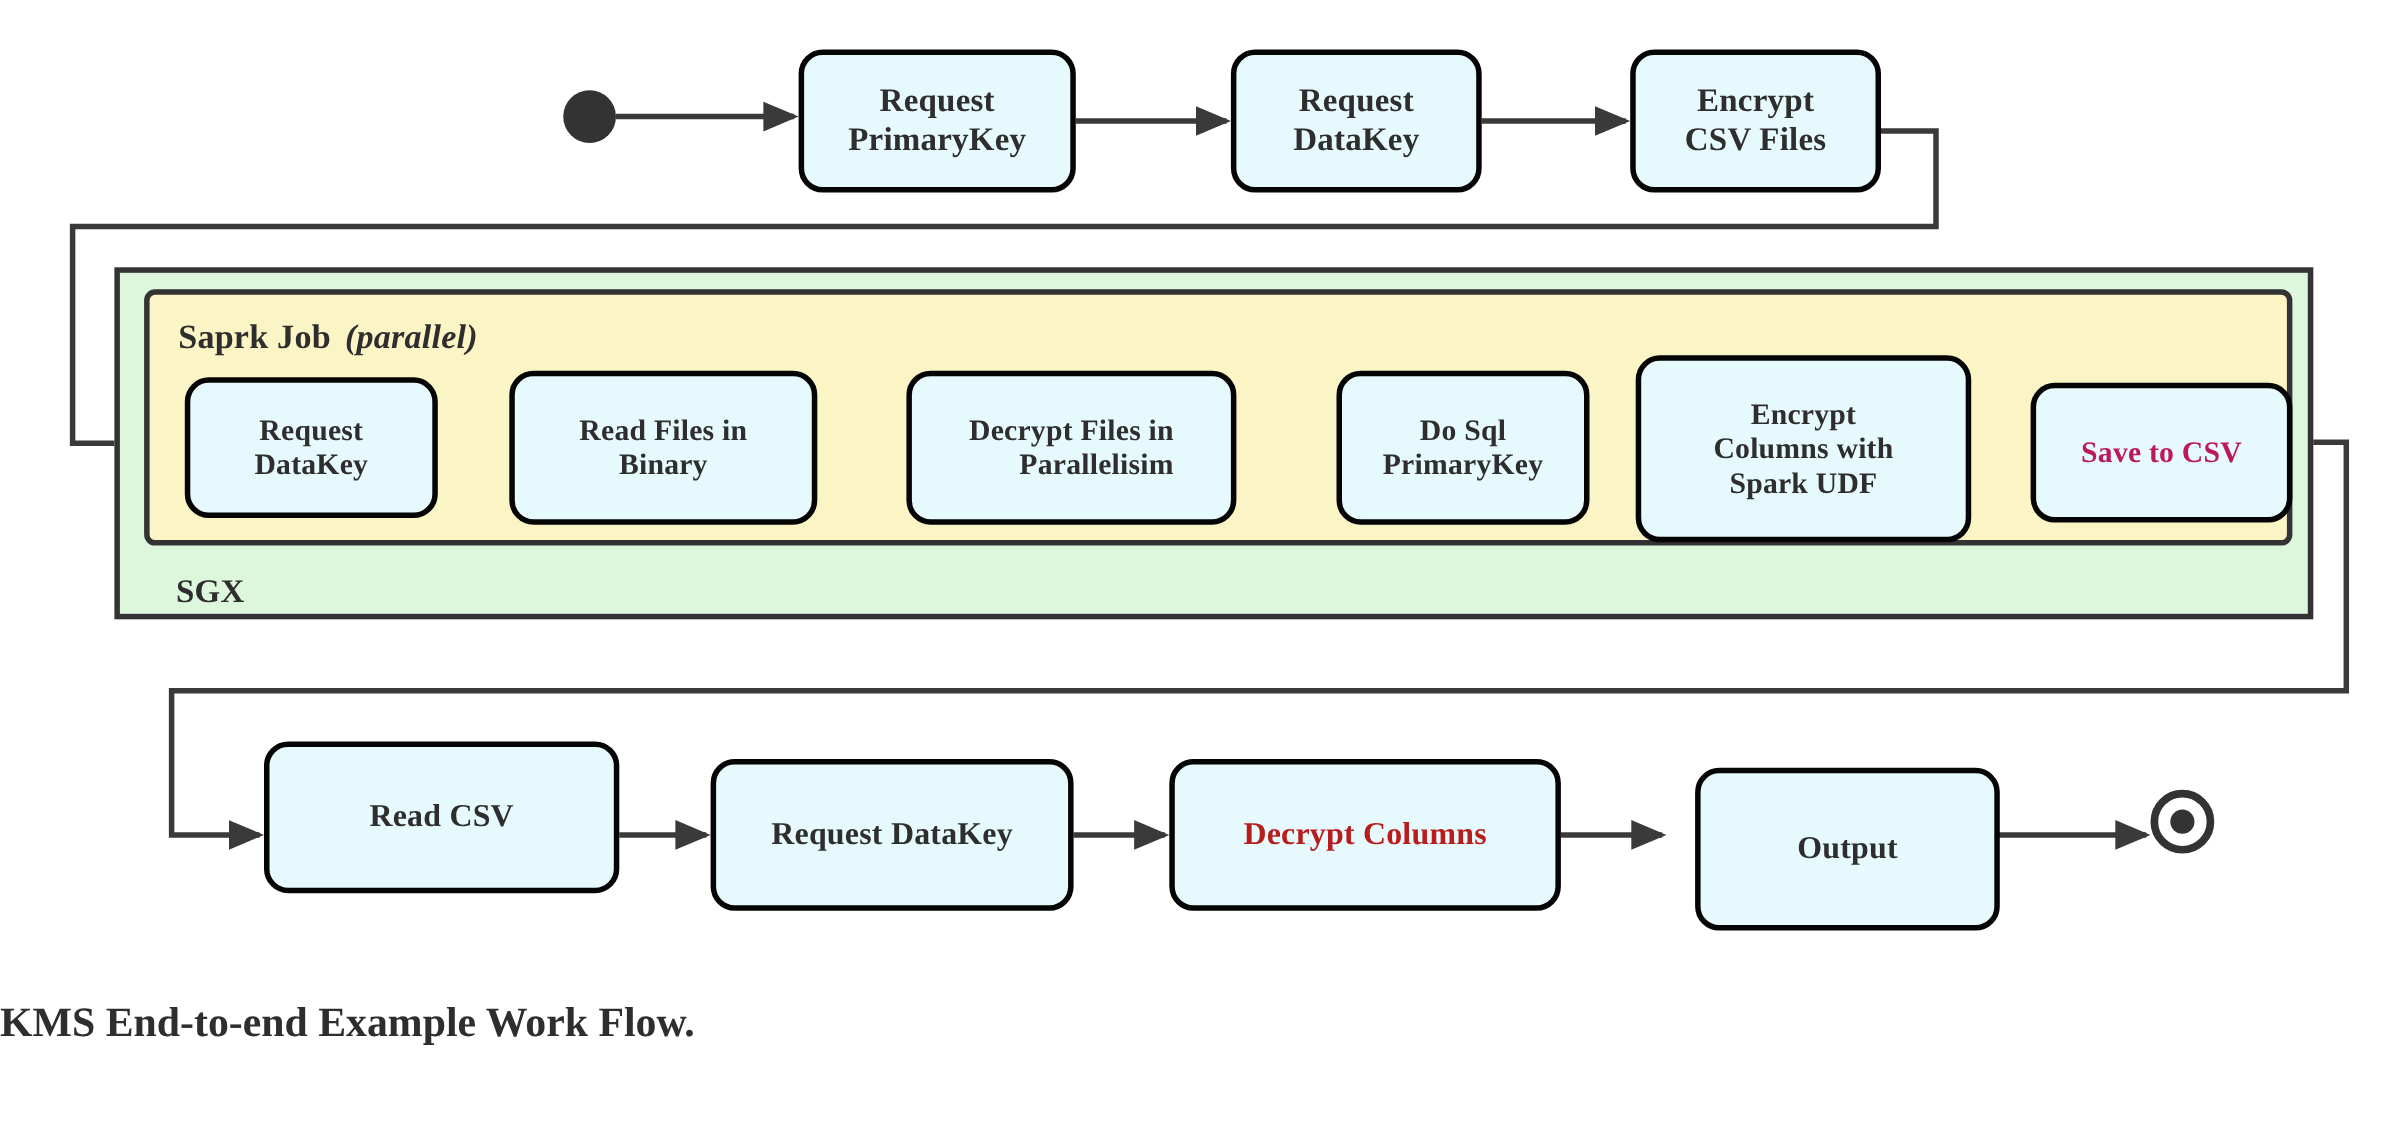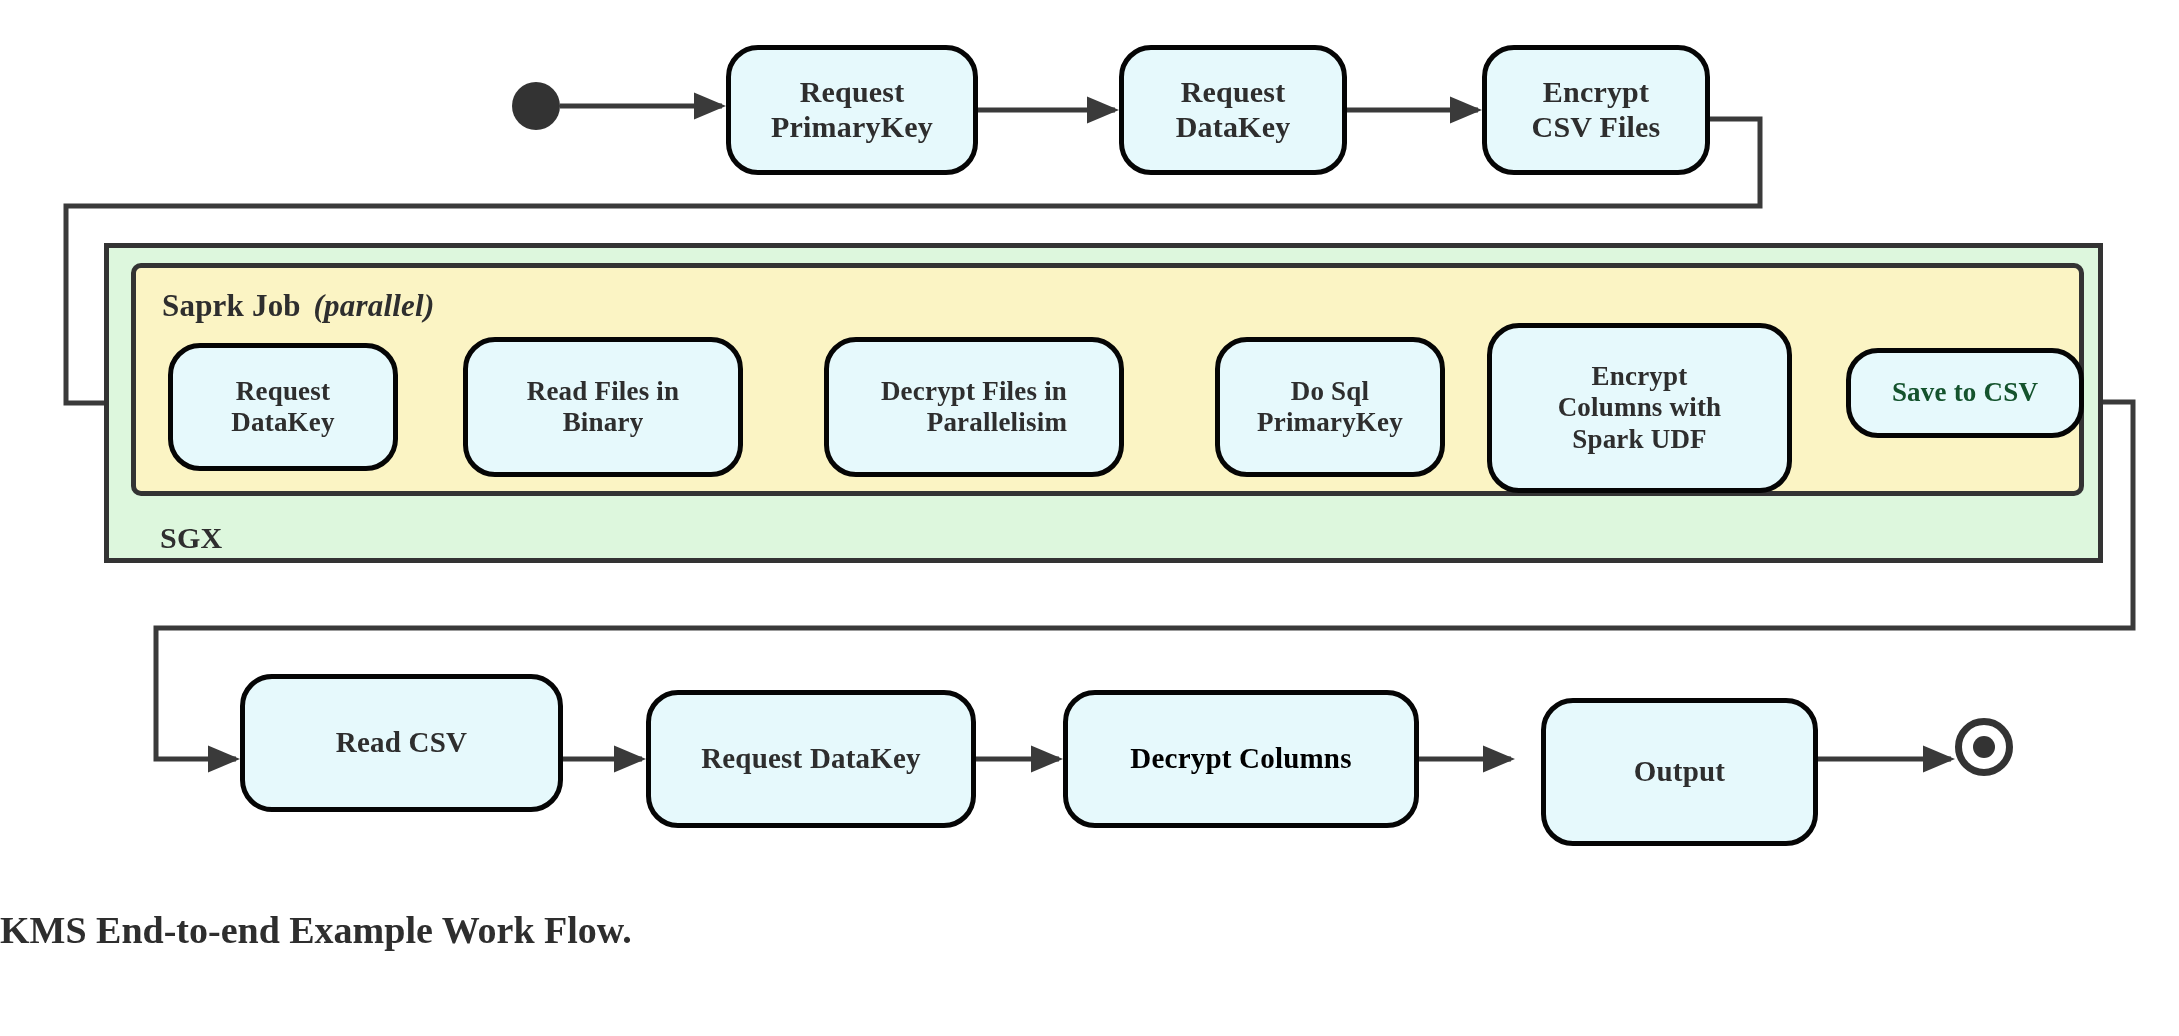--- a/index.html
+++ b/index.html
@@ -45,21 +45,21 @@
   }
   .grp-label .par {
     font-style: italic;
     font-weight: bold;
   }
   .node {
     position: absolute;
     box-sizing: border-box;
     background: #e6f9fc;
     border: 5px solid #050505;
-    border-radius: 32px;
+    border-radius: 22px;
     display: flex;
     align-items: center;
     justify-content: center;
     text-align: center;
     font-weight: bold;
     color: #2e2e2e;
     line-height: 1.16;
     white-space: pre-line;
     letter-spacing: .2px;
   }
@@ -140,24 +140,24 @@
 DataKey</div>
       <div class="node" style="left: 463px; top: 337px; width: 280px; height: 140px; font-size: 27px; background: rgb(230, 249, 252); border-color: rgb(5, 5, 5); color: rgb(46, 46, 46);">Read Files in
 Binary</div>
       <div class="node" style="left: 824px; top: 337px; width: 300px; height: 140px; font-size: 27px; background: rgb(230, 249, 252); border-color: rgb(5, 5, 5); color: rgb(46, 46, 46); text-align: right;">Decrypt Files in
 Parallelisim</div>
       <div class="node" style="left: 1215px; top: 337px; width: 230px; height: 140px; font-size: 27px; background: rgb(230, 249, 252); border-color: rgb(5, 5, 5); color: rgb(46, 46, 46);">Do Sql
 PrimaryKey</div>
       <div class="node" style="left: 1487px; top: 323px; width: 305px; height: 170px; font-size: 27px; background: rgb(230, 249, 252); border-color: rgb(5, 5, 5); color: rgb(46, 46, 46);">Encrypt
 Columns with
 Spark UDF</div>
-      <div class="node" style="left: 1846px; top: 348px; width: 238px; height: 90px; font-size: 27px; background: rgb(230, 249, 252); border-color: rgb(5, 5, 5); color: #14532d;">Save to CSV</div>
+      <div class="node" style="left: 1846px; top: 348px; width: 238px; height: 127px; font-size: 27px; background: rgb(230, 249, 252); border-color: rgb(5, 5, 5); color: #be185d;">Save to CSV</div>
       <div class="node" style="left: 240px; top: 674px; width: 323px; height: 138px; font-size: 29px; background: rgb(230, 249, 252); border-color: rgb(5, 5, 5); color: rgb(46, 46, 46);">Read CSV</div>
       <div class="node" style="left: 646px; top: 690px; width: 330px; height: 138px; font-size: 29px; background: rgb(230, 249, 252); border-color: rgb(5, 5, 5); color: rgb(46, 46, 46);">Request DataKey</div>
-      <div class="node" style="left: 1063px; top: 690px; width: 356px; height: 138px; font-size: 29px; background: rgb(230, 249, 252); border-color: rgb(5, 5, 5); color: #000000;">Decrypt Columns</div>
+      <div class="node" style="left: 1063px; top: 690px; width: 356px; height: 138px; font-size: 29px; background: rgb(230, 249, 252); border-color: rgb(5, 5, 5); color: #b91c1c;">Decrypt Columns</div>
       <div class="node" style="left: 1515px; top: 698px; width: 277px; height: 148px; font-size: 29px; background: rgb(230, 249, 252); border-color: rgb(5, 5, 5); color: rgb(46, 46, 46); margin-left: 26px;">Output</div>
     </div>
 
   <div class="start-node" id="start-node" style="left: 512px; top: 82px; width: 48px; height: 48px; background: rgb(51, 51, 51);"></div>
   <div class="end-node" id="end-node" style="left: 1955px; top: 718px; width: 58px; height: 58px; border-color: rgb(51, 51, 51);"></div>
 
   <div class="caption" id="caption" style="left: 0px; top: 908px; width: 2179px; font-size: 38px; color: rgb(46, 46, 46);">KMS End-to-end Example Work Flow.</div>
 
 </div>
 

